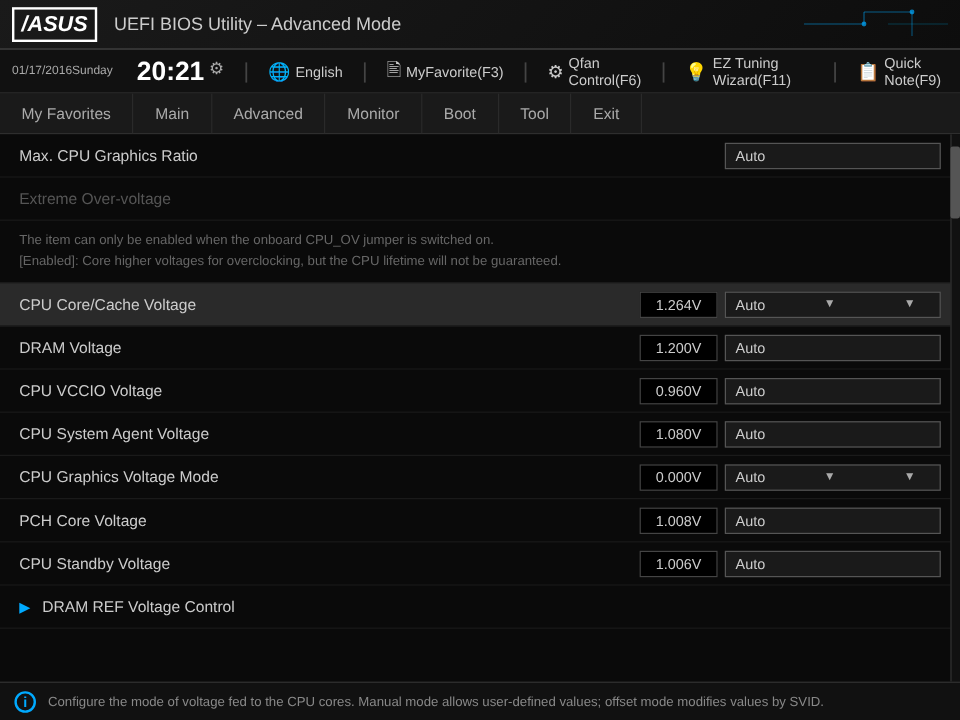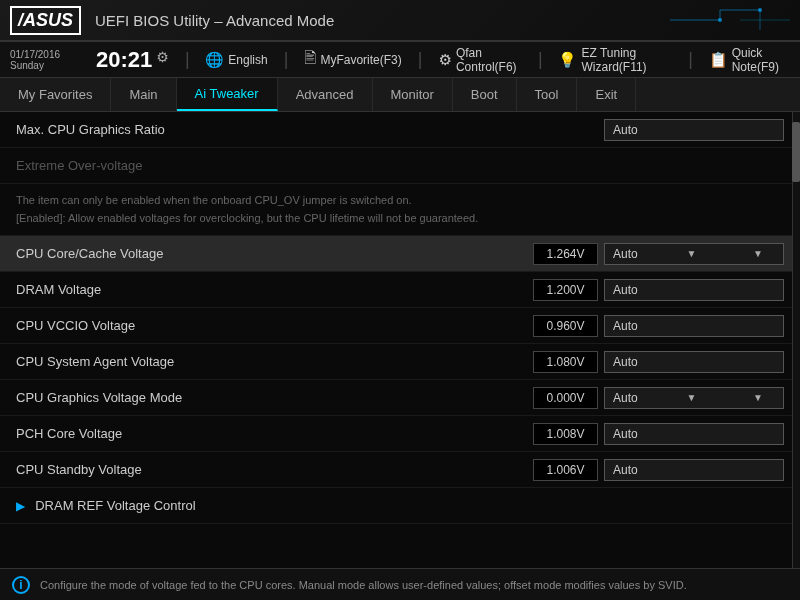--- a/index.html
+++ b/index.html
@@ -48,24 +48,23 @@
       background: #111;
       display: flex;
       align-items: center;
       padding: 0 10px;
       height: 36px;
       border-bottom: 1px solid #333;
       gap: 16px;
     }
     #datetime-block {
       display: flex;
-      flex-direction: column;
       color: #aaa;
       font-size: 10px;
-      margin-right: 20px;
+      margin-right: 4px;
     }
     #time-display {
       font-size: 22px;
       font-weight: bold;
       color: #fff;
       line-height: 1;
     }
     #gear-icon {
       color: #aaa;
       font-size: 14px;
@@ -299,21 +298,20 @@
   <span class="info-sep">|</span>
   <div class="info-item">
     <span class="ico">📋</span>
     <span>Quick Note(F9)</span>
   </div>
 </div>
 
 <div id="nav-bar">
   <div class="nav-item">My Favorites</div>
   <div class="nav-item">Main</div>
-  <div class="nav-item active">Ai Tweaker</div>
   <div class="nav-item">Advanced</div>
   <div class="nav-item">Monitor</div>
   <div class="nav-item">Boot</div>
   <div class="nav-item">Tool</div>
   <div class="nav-item">Exit</div>
 </div>
 
 <div id="main-content">
 
   <div class="setting-row">
@@ -322,21 +320,21 @@
       <span>Auto</span>
     </div>
   </div>
 
   <div class="setting-row disabled">
     <span class="setting-label grayed">Extreme Over-voltage</span>
   </div>
 
   <div class="desc-block">
     <div>The item can only be enabled when the onboard CPU_OV jumper is switched on.</div>
-    <div>[Enabled]: Allow enabled voltages for overclocking, but the CPU lifetime will not be guaranteed.</div>
+    <div>[Enabled]: Core higher voltages for overclocking, but the CPU lifetime will not be guaranteed.</div>
   </div>
 
   <div class="setting-row selected">
     <span class="setting-label">CPU Core/Cache Voltage</span>
     <div class="setting-value-box">1.264V</div>
     <div class="setting-dropdown has-arrow">
       <span>Auto</span>
       <span style="font-size:10px;color:#aaa;">▼</span>
     </div>
   </div>

